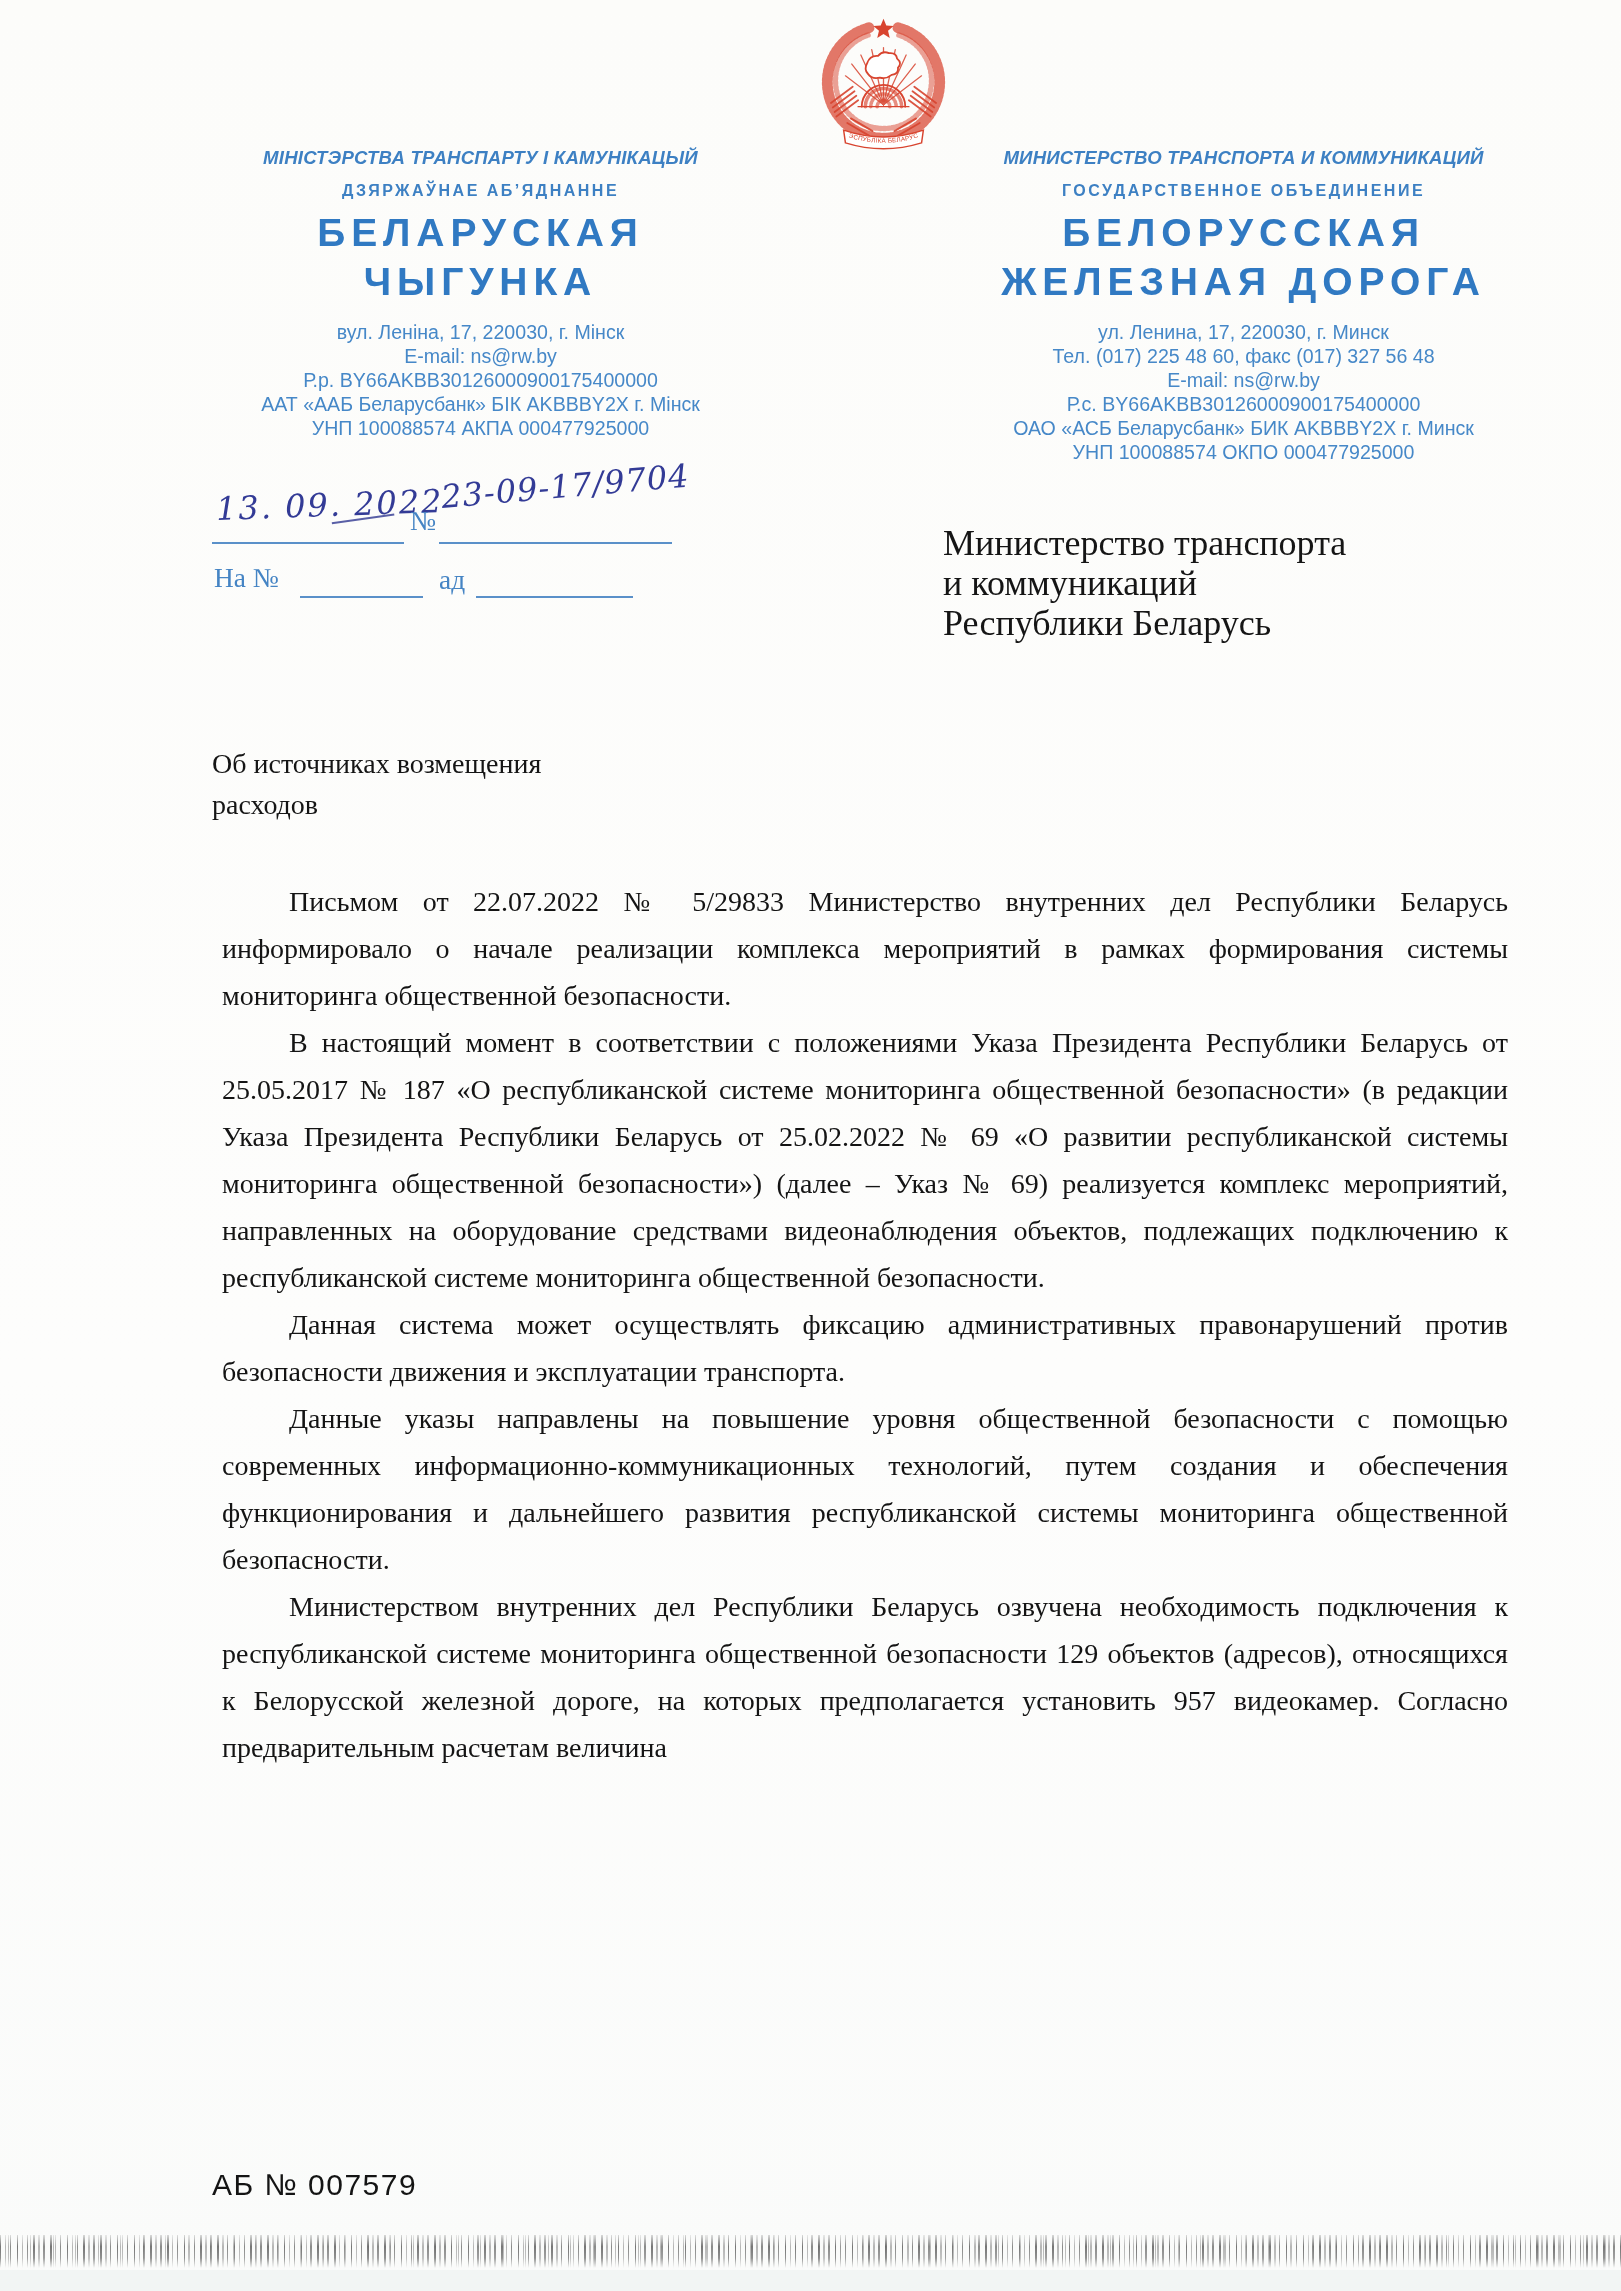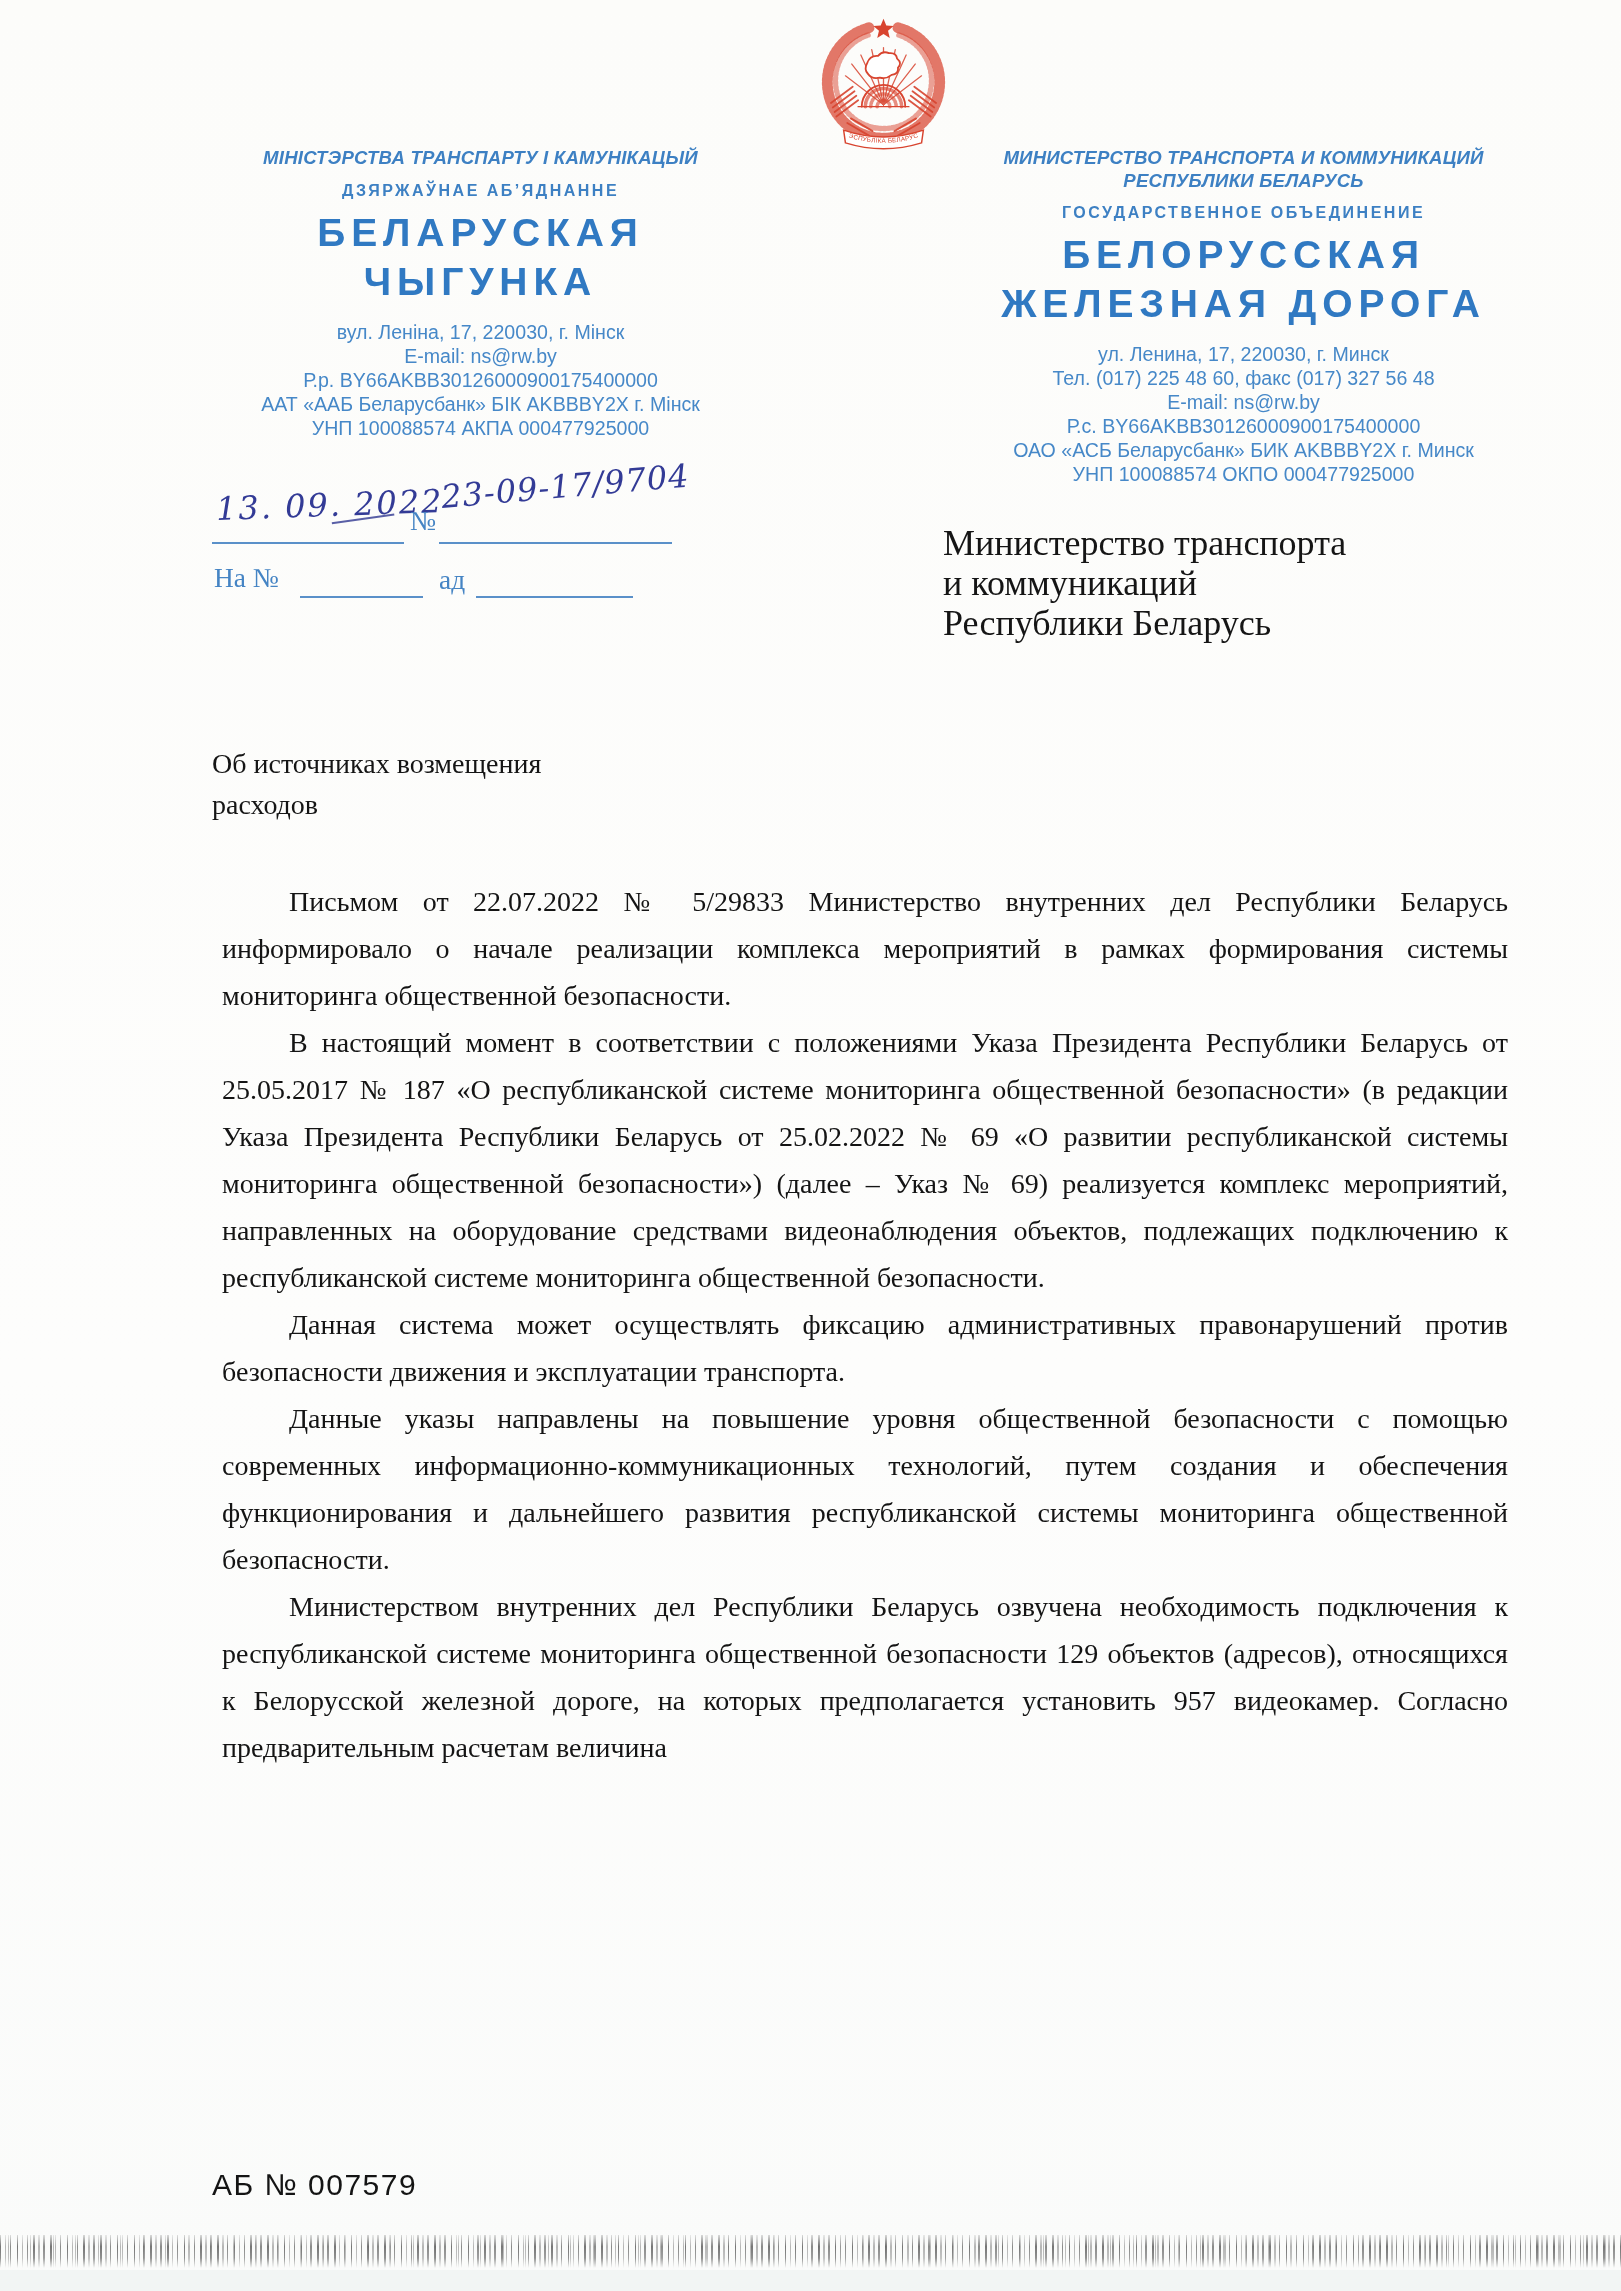--- a/index.html
+++ b/index.html
@@ -119,21 +119,20 @@
       <div>вул. Леніна, 17, 220030, г. Мінск</div>
       <div>E-mail: ns@rw.by</div>
       <div>Р.р. BY66AKBB30126000900175400000</div>
       <div>ААТ «ААБ Беларусбанк» БІК AKBBBY2X г. Мінск</div>
       <div>УНП 100088574  АКПА 000477925000</div>
     </div>
   </div>
 
   <div class="lh-col lh-right">
     <div class="lh-ministry">МИНИСТЕРСТВО ТРАНСПОРТА И КОММУНИКАЦИЙ</div>
-    <div class="lh-ministry">РЕСПУБЛИКИ БЕЛАРУСЬ</div>
     <div class="lh-assoc">ГОСУДАРСТВЕННОЕ ОБЪЕДИНЕНИЕ</div>
     <div class="lh-org">БЕЛОРУССКАЯ</div>
     <div class="lh-org" style="margin-top:0;">ЖЕЛЕЗНАЯ ДОРОГА</div>
     <div class="lh-addr">
       <div>ул. Ленина, 17, 220030, г. Минск</div>
       <div>Тел. (017) 225 48 60, факс (017) 327 56 48</div>
       <div>E-mail: ns@rw.by</div>
       <div>Р.с. BY66AKBB30126000900175400000</div>
       <div>ОАО «АСБ Беларусбанк» БИК AKBBBY2X г. Минск</div>
       <div>УНП 100088574  ОКПО 000477925000</div>

